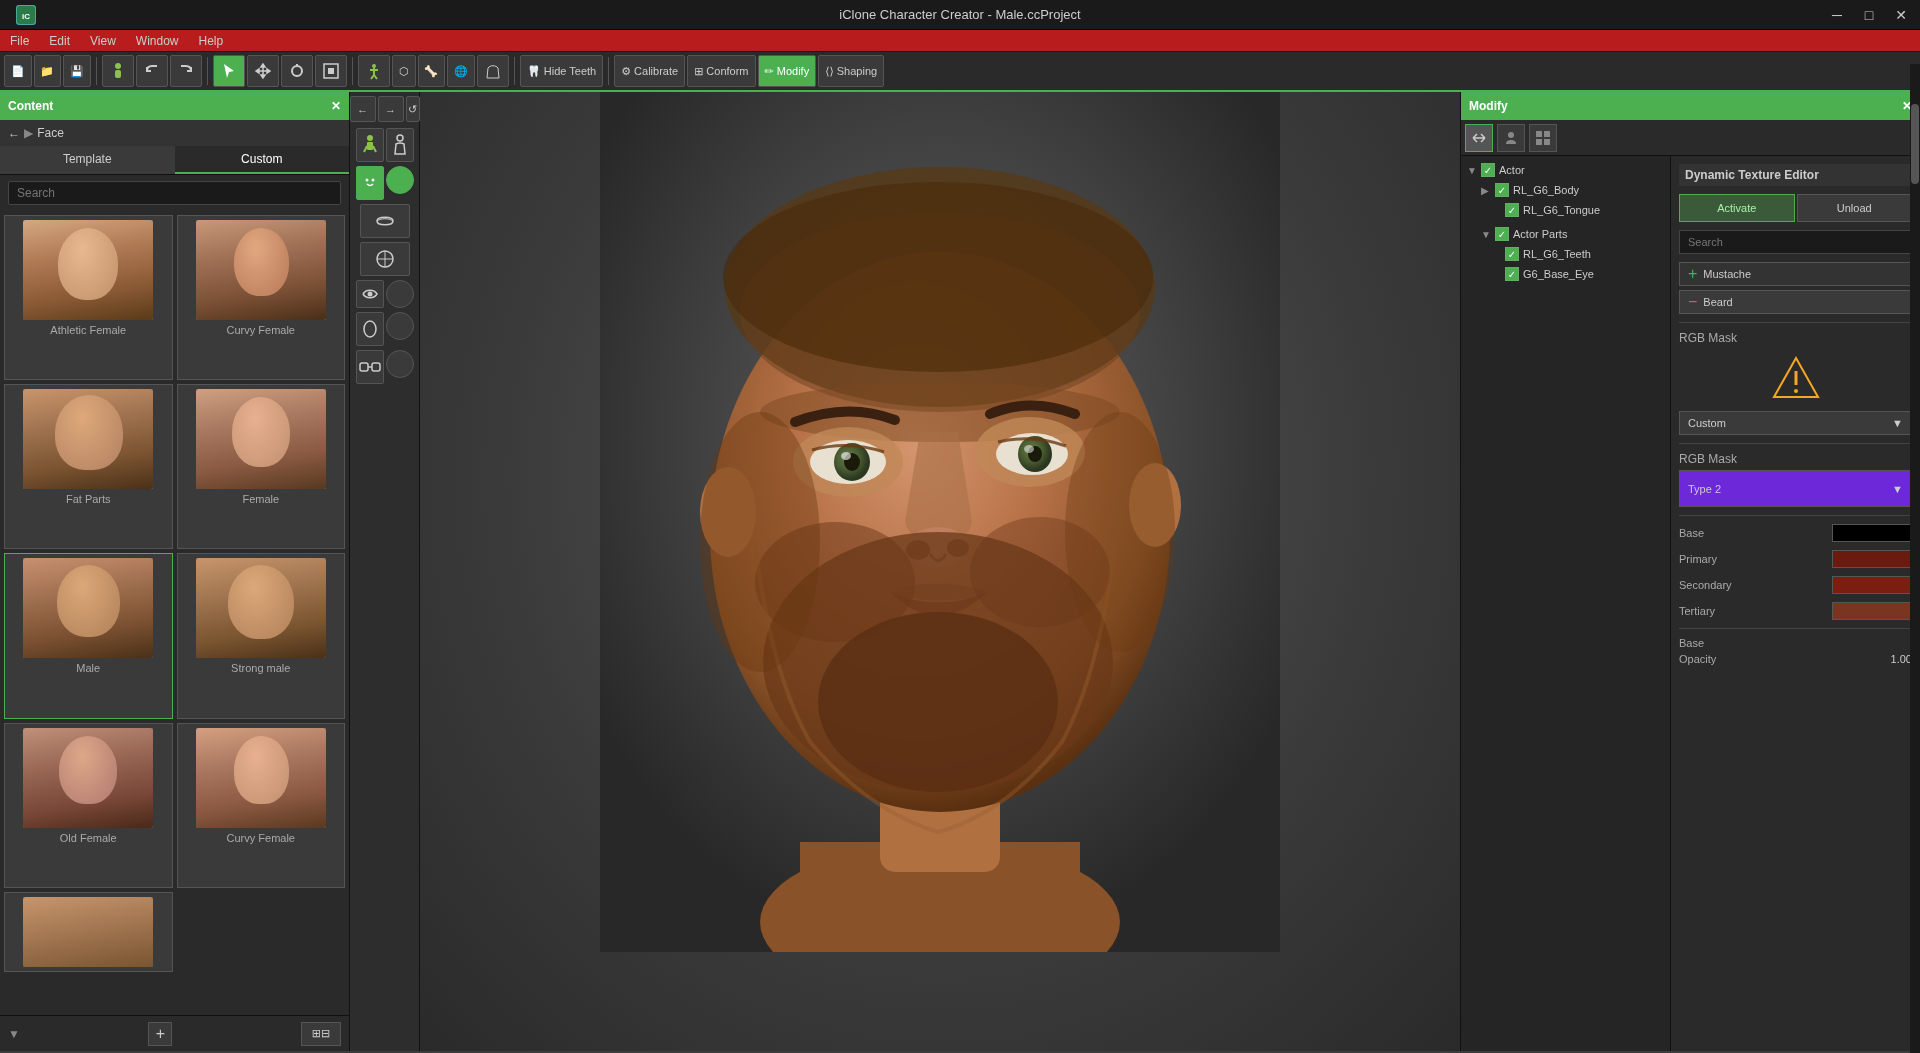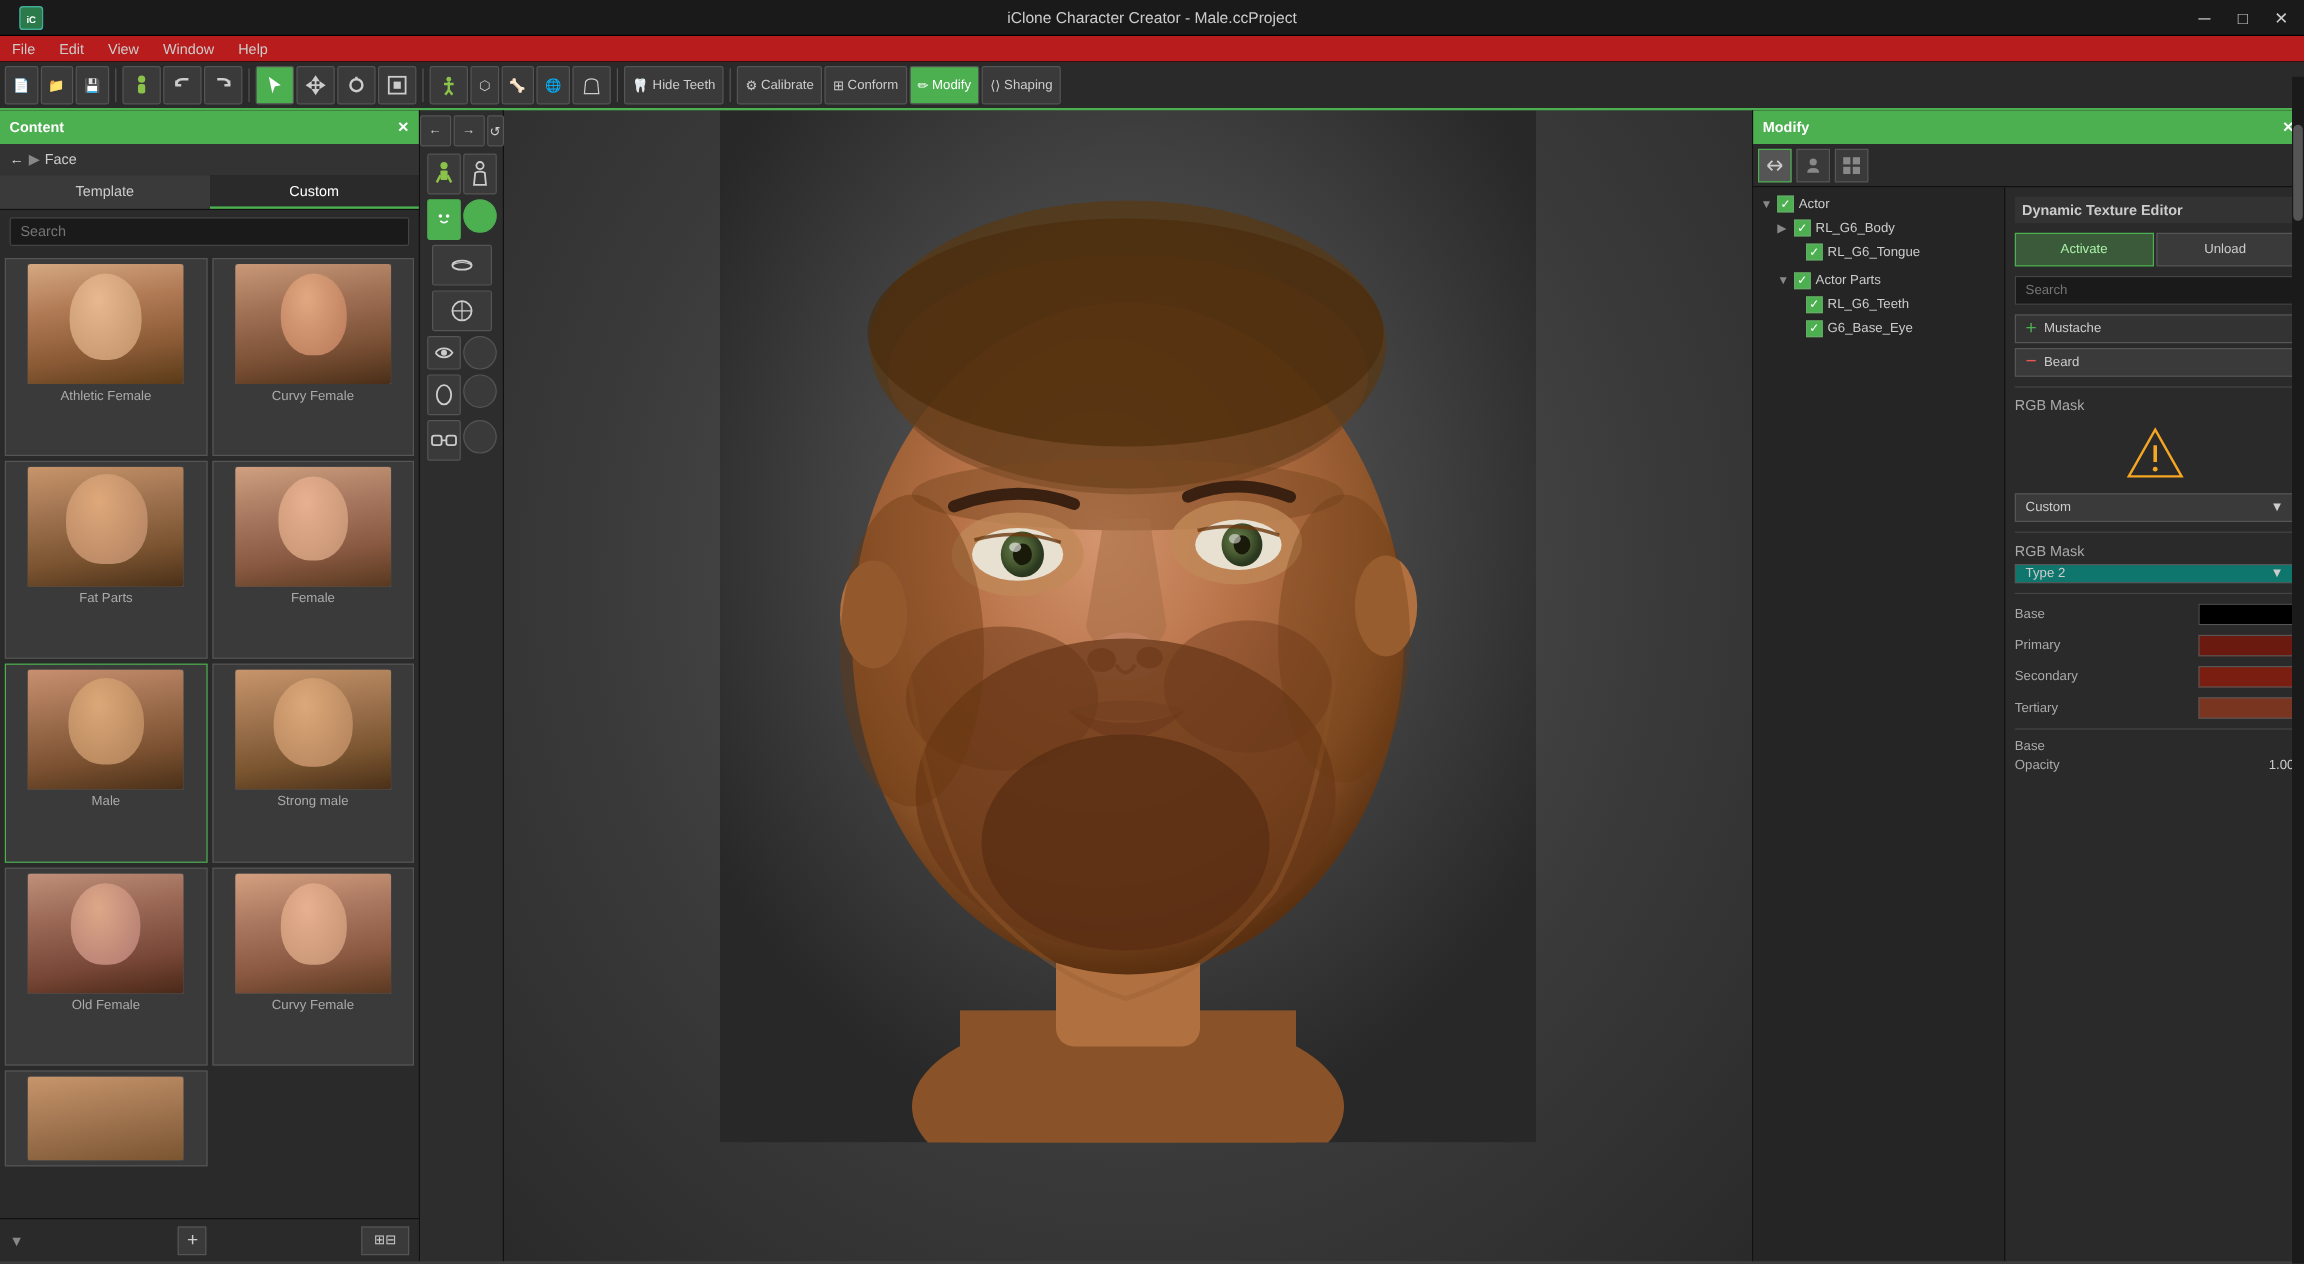--- a/index.html
+++ b/index.html
@@ -656,21 +656,21 @@
           <span>Custom</span>
           <span>▼</span>
         </div>
 
         <div class="section-divider"></div>
 
         
         <div class="section-label">RGB Mask</div>
 
         
-        <div style="width:100%;height:16px;background:#0f766e;border:1px solid #555;color:#ccc;font-size:11px;display:flex;align-items:center;justify-content:space-between;padding:0 8px;cursor:pointer;margin-bottom:8px;">
+        <div style="width:100%;height:37px;background:#6d28d9;border:1px solid #555;color:#ccc;font-size:11px;display:flex;align-items:center;justify-content:space-between;padding:0 8px;cursor:pointer;margin-bottom:8px;">
           <span>Type 2</span>
           <span>▼</span>
         </div>
 
         <div class="section-divider"></div>
 
         
         <div class="color-row">
           <span class="color-label">Base</span>
           <div class="color-swatch color-black"></div>

